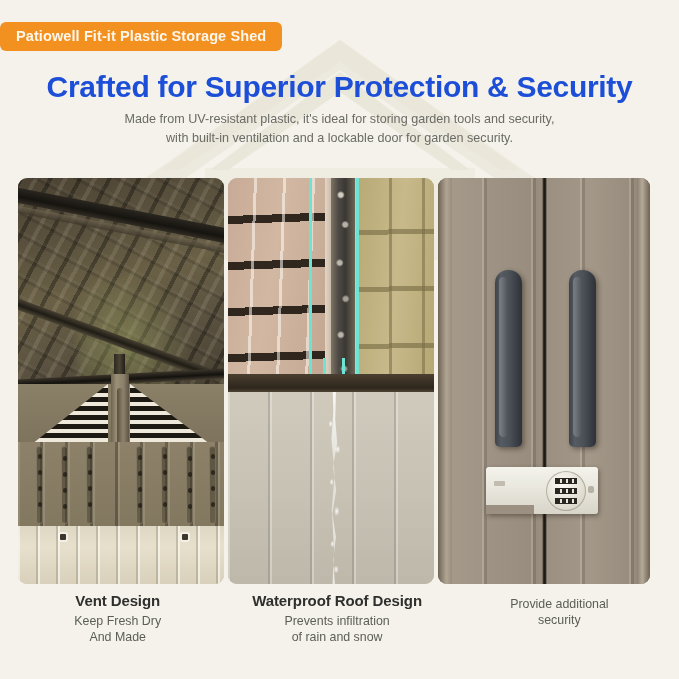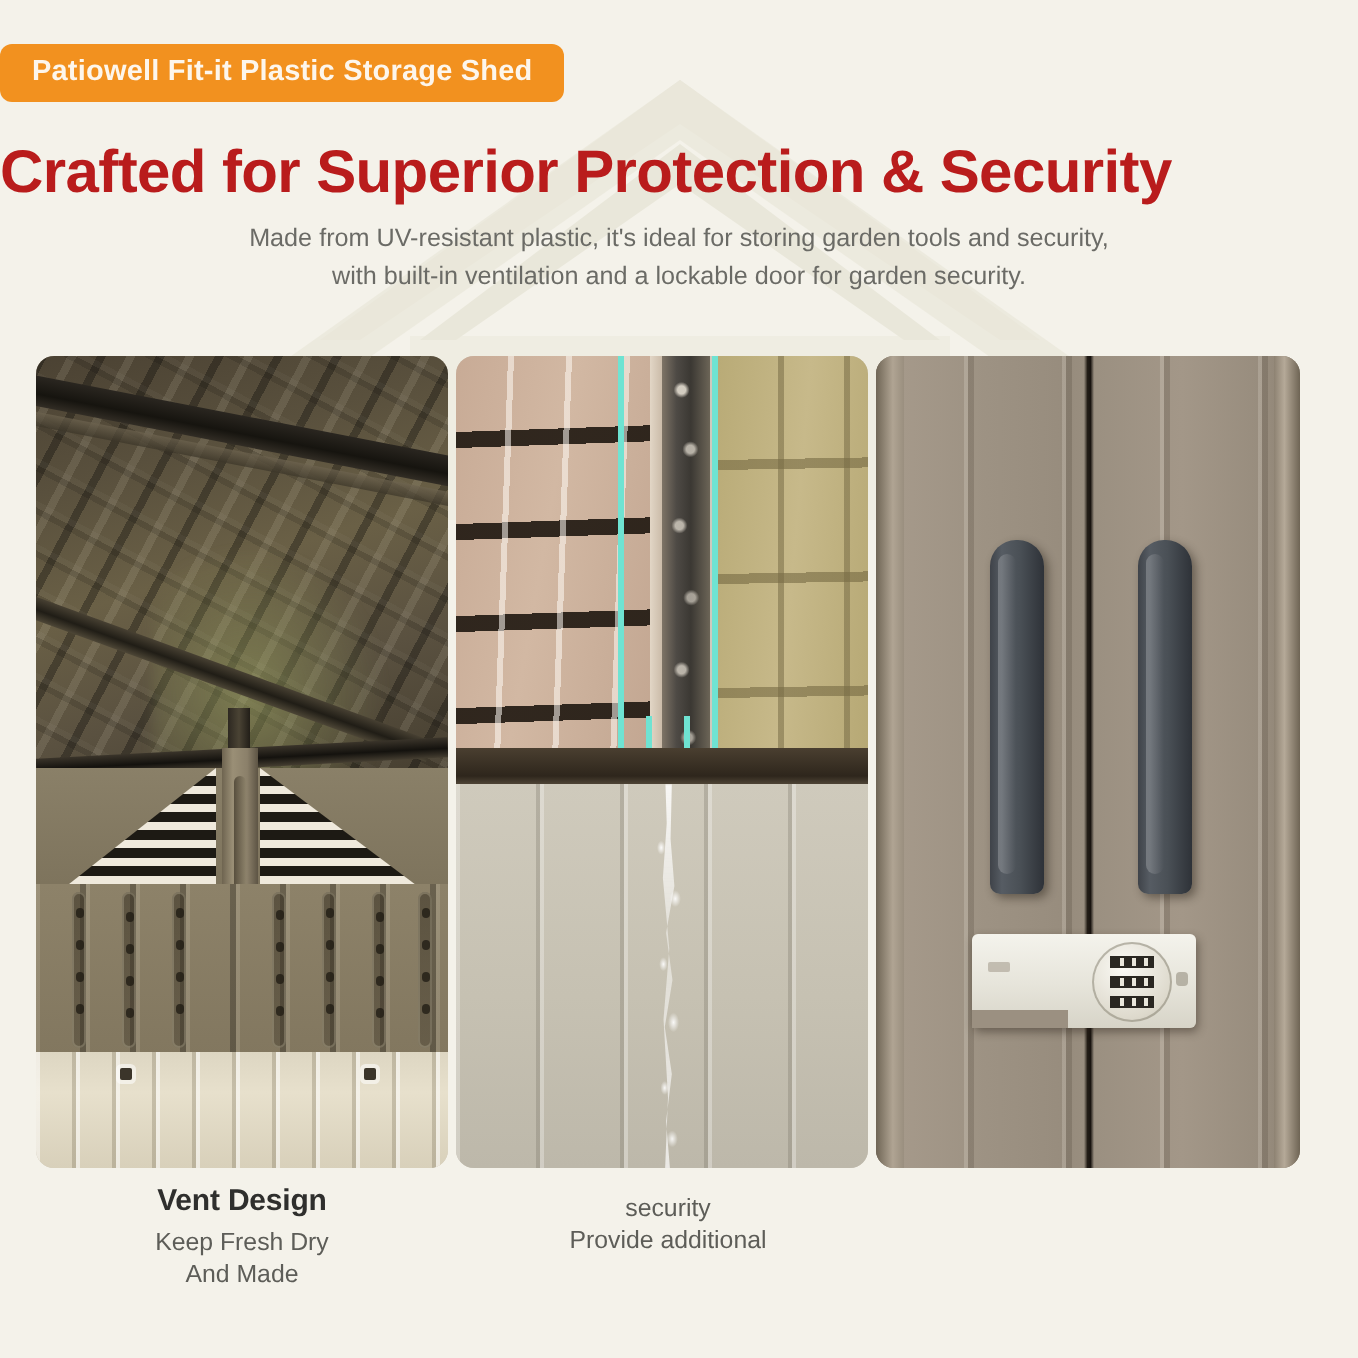--- a/index.html
+++ b/index.html
@@ -44,23 +44,24 @@
     padding: 6px 16px 7px 16px;
     border-radius: 6px;
     white-space: nowrap;
   }
 
   
   .headline {
     position: absolute;
     top: 70px; left: 0;
     width: 679px;
+    text-align: center;
     font-size: 30px;
     font-weight: bold;
-    color: #b91c1c;
+    color: #1d4ed8;
     letter-spacing: -.3px;
     white-space: nowrap;
     z-index: 3;
   }
 
   
   .subtitle {
     position: absolute;
     top: 110px; left: 0;
     width: 679px;
@@ -490,21 +491,21 @@
     background: rgba(150,143,128,.6);
     border-radius: 2px;
   }
 
   
   .captions {
     position: absolute;
     top: 592px; left: 18px;
     width: 644px;
     display: flex;
-    gap: 4px;
+    gap: 20px;
     z-index: 3;
   }
   .caption { text-align: center; }
   .caption-1 { width: 206px; }
   .caption-2 { width: 206px; }
   .caption-3 { width: 212px; }
   .cap-title {
     font-size: 15px;
     font-weight: bold;
     color: #2f2f2d;
@@ -676,19 +677,26 @@
 </div>
 
 <div class="captions">
   <div class="caption caption-1">
     <div class="cap-title">Vent Design</div>
     <div class="cap-sub">
       <div>Keep Fresh Dry</div>
       <div>And Made</div>
     </div>
   </div>
+  <div class="caption caption-2">
+    <div class="cap-title">Waterproof Roof Design</div>
+    <div class="cap-sub">
+      <div>Prevents infiltration</div>
+      <div>of rain and snow</div>
+    </div>
+  </div>
   <div class="caption caption-3">
     <div class="cap-sub">
+      <div>Provide additional</div>
       <div>security</div>
-      <div>Provide additional</div>
     </div>
   </div>
 </div>
 
 </body></html>

